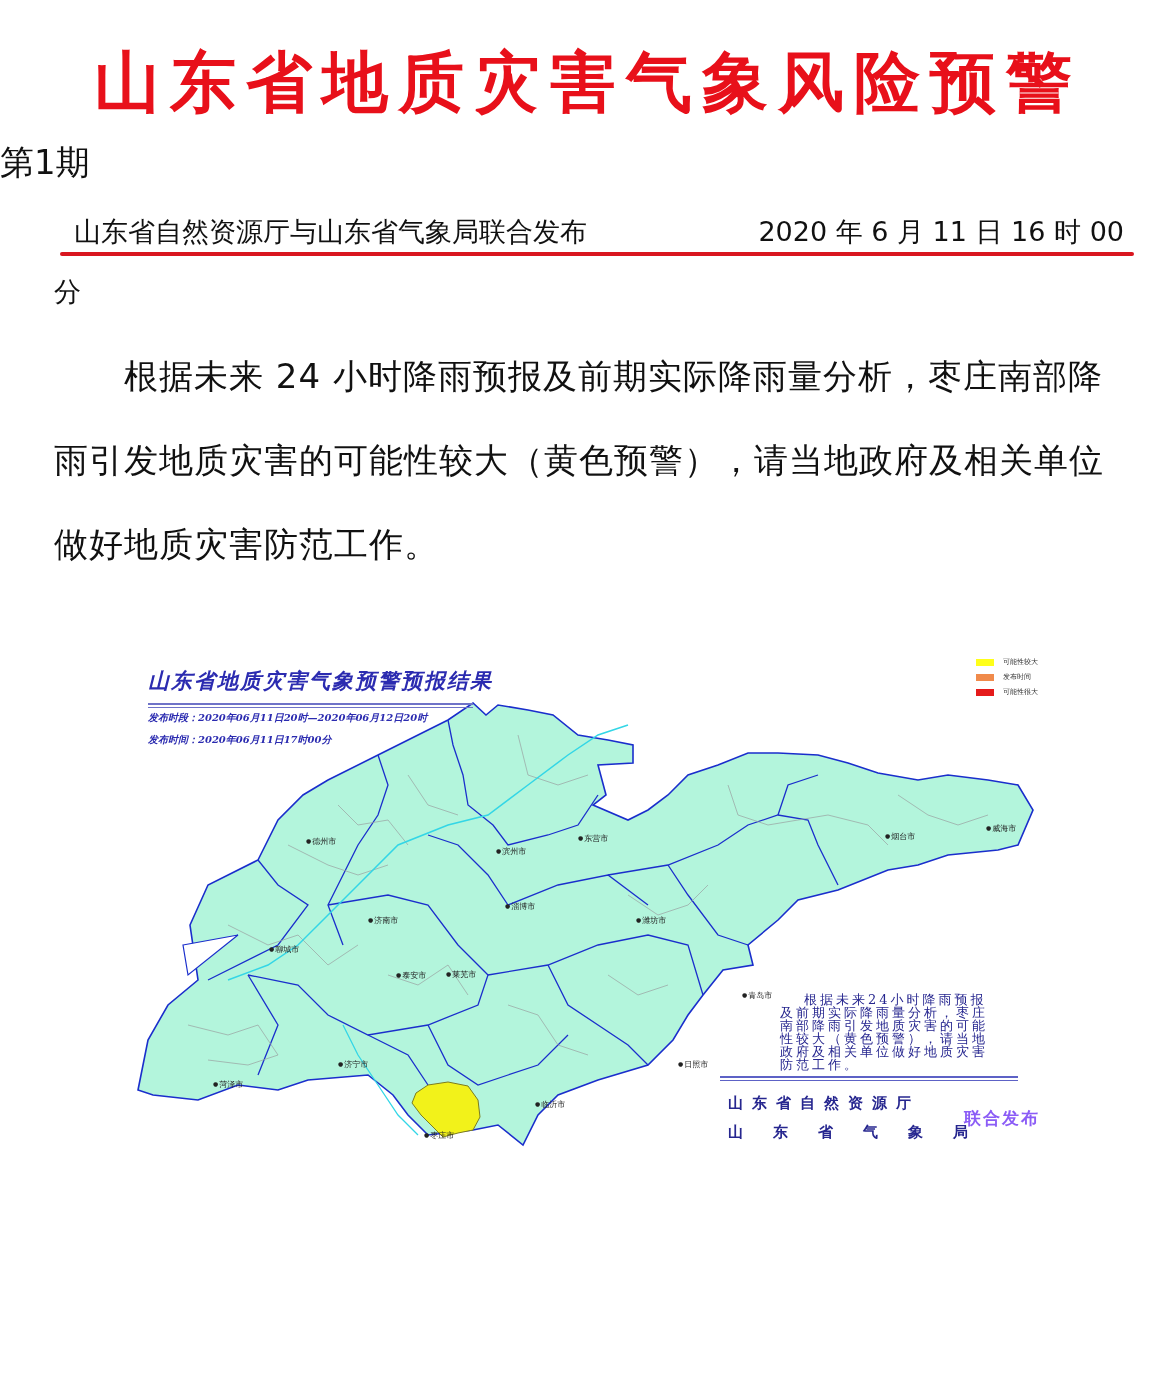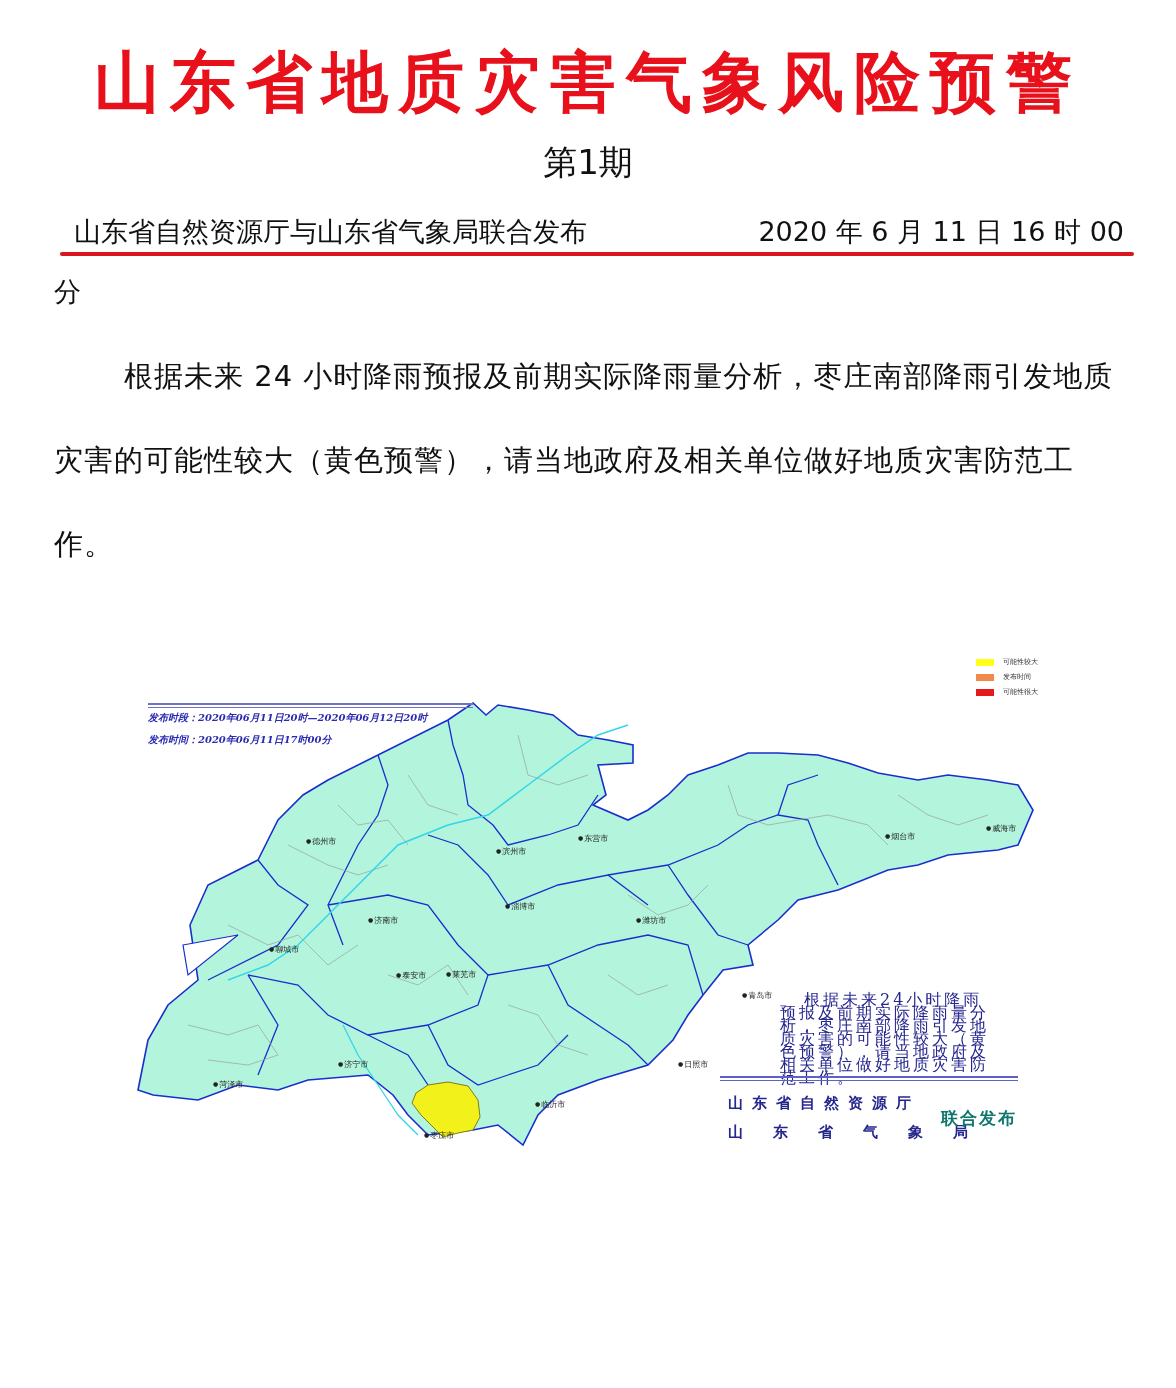--- a/index.html
+++ b/index.html
@@ -1,44 +1,44 @@
 <!DOCTYPE html>
 <html><head>
 <meta charset="utf-8">
 <style>
   html, body { margin: 0; padding: 0; background: #ffffff; }
   body { width: 1176px; height: 1388px; position: relative; overflow: hidden;
          font-family: "DejaVu Sans", "Liberation Sans", sans-serif; color: #111; }
   .title { position: absolute; left: 0; top: 38px; width: 1176px; text-align: center;
            color: #e8101a; font-size: 66px; font-weight: bold; letter-spacing: 10px; line-height: 90px; }
-  .issue { position: absolute; left: 0; top: 138px; width: 1176px; text-align: center;
+  .issue { position: absolute; left: 0; top: 138px; width: 1176px; 
            font-size: 34px; line-height: 48px; color: #111; }
   .publine { position: absolute; left: 54px; top: 212px; width: 1070px; height: 40px;
              font-size: 27px; line-height: 40px; color: #111; }
   .publine .left { position: absolute; left: 0; top: 0; margin-left: 20px; }
   .publine .right { position: absolute; right: 0; top: 0; margin-left: 28px; }
   .redrule { position: absolute; left: 60px; top: 252px; width: 1074px; height: 4px; background: #d9161f; border-radius: 2px; }
   .minute { position: absolute; left: 54px; top: 272px; font-size: 27px; line-height: 40px; }
-  .para { position: absolute; left: 54px; top: 334px; width: 1075px; font-size: 29px; line-height: 84px;
+  .para { position: absolute; left: 54px; top: 334px; width: 1075px; font-size: 34px; line-height: 84px;
           text-indent: 70px; letter-spacing: 1px; }
   .mapwrap { position: absolute; left: 128px; top: 645px; width: 920px; height: 510px; }
   .maptitle { position: absolute; left: 20px; top: 22px; font-family: "DejaVu Serif", serif; font-style: italic;
               font-weight: bold; font-size: 21px; color: #2b2bb0; letter-spacing: 2px; }
   .maprule { position: absolute; left: 20px; top: 58px; width: 325px; height: 2px; border-top: 2px solid #6f73c8; border-bottom: 1px solid #6f73c8; }
   .mapmeta { position: absolute; left: 20px; font-family: "DejaVu Serif", serif; font-style: italic; font-size: 10px; color: #2b2bb0; font-weight: bold; }
   .legend { position: absolute; left: 848px; top: 10px; }
   .legend-item { display: flex; align-items: center; height: 14px; margin-bottom: 1px; }
   .swatch { width: 18px; height: 7px; margin-right: 9px; }
   .legend-label { font-size: 7px; color: #333; font-family: "DejaVu Serif", serif; }
   .mapnote { position: absolute; left: 652px; top: 348px; width: 210px; font-family: "DejaVu Serif", serif;
-             font-size: 16px; line-height: 13px; color: #26268f; letter-spacing: 3px; text-indent: 24px; }
+             font-size: 13px; line-height: 13px; color: #26268f; letter-spacing: 3px; text-indent: 24px; }
   .noterule { position: absolute; left: 592px; top: 431px; width: 298px; height: 2px; border-top: 2px solid #5d62c6; border-bottom: 1px solid #5d62c6; }
   .issuer1 { position: absolute; left: 600px; top: 449px; font-family: Liberation Sans, sans-serif; font-size: 15px; color: #26268f; letter-spacing: 9px; font-weight: bold; }
   .issuer2 { position: absolute; left: 600px; top: 478px; font-family: "DejaVu Serif", serif; font-size: 15px; color: #26268f; letter-spacing: 30px; font-weight: bold; }
-  .joint { position: absolute; left: 813px; top: 462px; font-family: "DejaVu Serif", serif; font-size: 17px; color: #0f766e; font-weight: bold; letter-spacing: 2px; }
+  .joint { position: absolute; left: 836px; top: 462px; font-family: "DejaVu Serif", serif; font-size: 17px; color: #8b5cf6; font-weight: bold; letter-spacing: 2px; }
   .city { position: absolute; font-size: 8px; color: #222; white-space: nowrap; font-family: "DejaVu Serif", serif; margin-top: 40px; }
   .city::before { content: "●"; font-size: 6px; margin-right: 1px; vertical-align: 1px; }
   svg.map { position: absolute; left: 0; top: 0; }
 </style>
 </head>
 <body>
 
 <div class="title">山东省地质灾害气象风险预警</div>
 <div class="issue">第1期</div>
 
@@ -88,20 +88,21 @@
       <path d="M 480 330 L 510 350 L 540 340"></path>
       <path d="M 210 160 L 230 180 L 260 175 L 280 200"></path>
     </g>
 
     <path d="M 100 335 L 140 320 L 170 300 L 200 270 L 230 240 L 270 200 L 320 180 L 360 170 L 400 140 L 440 110 L 470 90 L 500 80" fill="none" stroke="#33d6e6" stroke-width="1.5"></path>
     <path d="M 215 380 L 230 410 L 250 440 L 270 470 L 290 490" fill="none" stroke="#33d6e6" stroke-width="1.3"></path>
 
     <path d="M 288 448 L 300 440 L 320 437 L 340 441 L 350 455 L 352 472 L 345 485 L 330 488 L 315 492 L 303 480 L 293 470 L 284 458 Z" fill="#f2f21a" stroke="#7c7c20" stroke-width="1"></path>
   </svg>
 
+  <div class="maptitle">山东省地质灾害气象预警预报结果</div>
   <div class="maprule"></div>
   <div class="mapmeta" style="top:66px">发布时段：2020年06月11日20时—2020年06月12日20时</div>
   <div class="mapmeta" style="top:88px">发布时间：2020年06月11日17时00分</div>
 
   <div class="legend">
     <div class="legend-item">
       <span class="swatch" style="background:#ffff1a"></span>
       <span class="legend-label">可能性较大</span>
     </div>
     <div class="legend-item">

